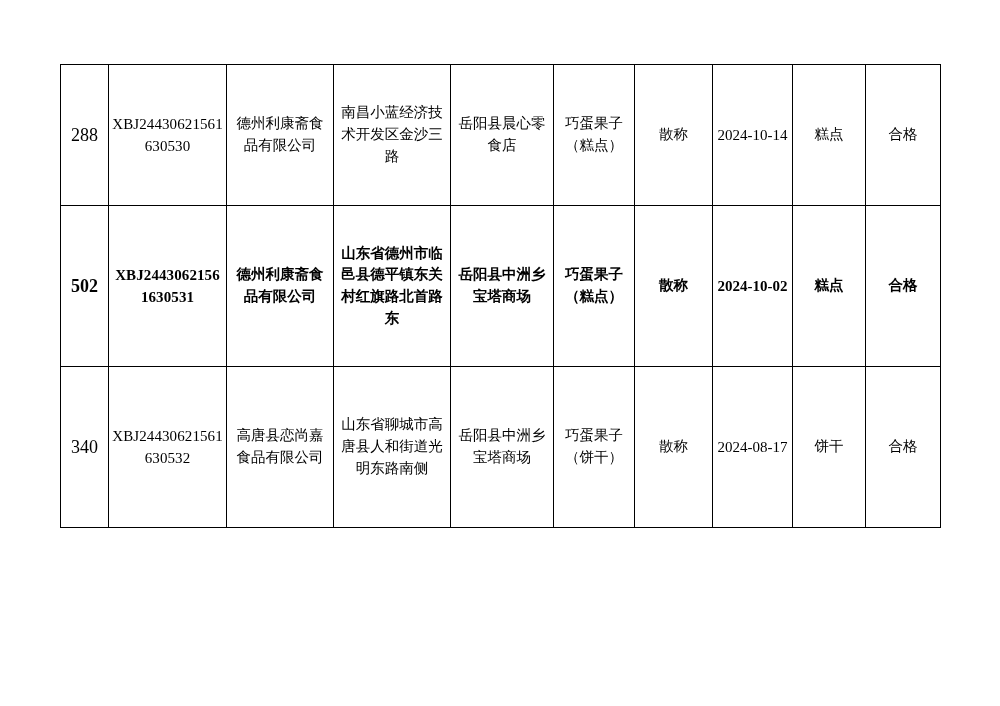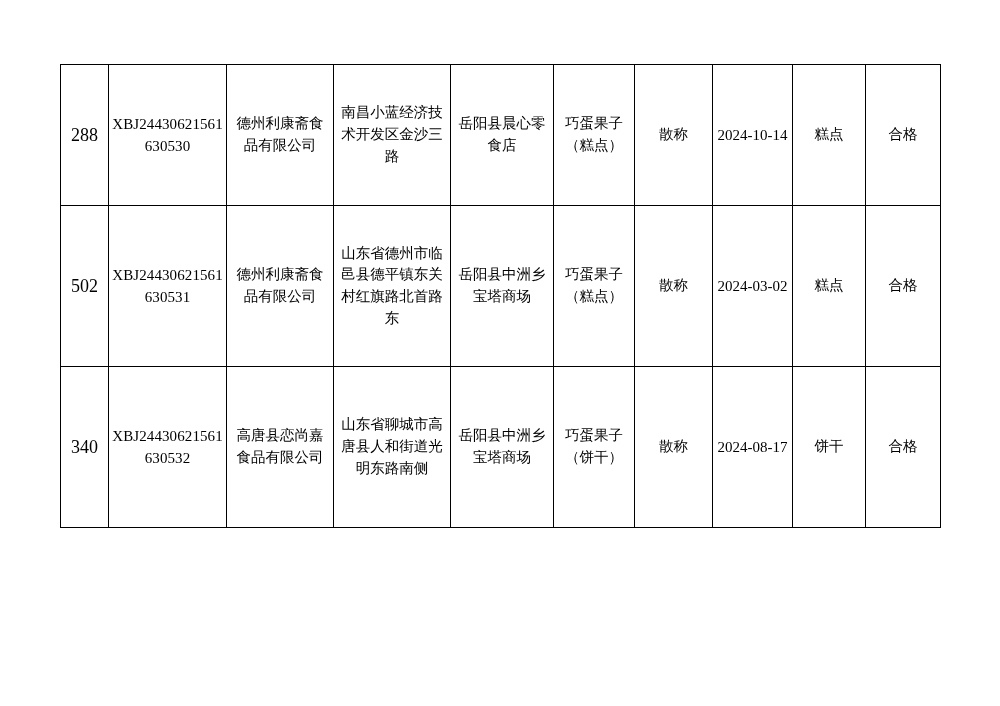--- a/index.html
+++ b/index.html
@@ -64,21 +64,21 @@
   }
   .cell-cn {
     font-size: 14.5px;
     font-family: "DejaVu Sans", "Liberation Sans", sans-serif;
   }
   .cell-date {
     font-size: 15px;
     font-family: "Liberation Serif", "DejaVu Serif", serif;
   }
   .row-288 td { height: 132px; }
-  .row-289 td { height: 152px; }
+  .row-289 td { height: 152px; font-weight: bold; }
   .row-290 td { height: 152px; }
 </style>
 </head>
 <body>
 
 <div class="page">
   <div class="table-wrap">
     <table class="sample-table">
       <colgroup>
         <col class="c0">
@@ -106,21 +106,21 @@
           <td class="cell-cn">合格</td>
         </tr>
         <tr class="row-289">
           <td class="cell-index">502</td>
           <td class="cell-code">XBJ24430621561630531</td>
           <td class="cell-cn">德州利康斋食品有限公司</td>
           <td class="cell-cn">山东省德州市临邑县德平镇东关村红旗路北首路东</td>
           <td class="cell-cn">岳阳县中洲乡宝塔商场</td>
           <td class="cell-cn">巧蛋果子（糕点）</td>
           <td class="cell-cn">散称</td>
-          <td class="cell-date">2024-03-02</td>
+          <td class="cell-date">2024-10-02</td>
           <td class="cell-cn">糕点</td>
           <td class="cell-cn">合格</td>
         </tr>
         <tr class="row-290">
           <td class="cell-index">340</td>
           <td class="cell-code">XBJ24430621561630532</td>
           <td class="cell-cn">高唐县恋尚嘉食品有限公司</td>
           <td class="cell-cn">山东省聊城市高唐县人和街道光明东路南侧</td>
           <td class="cell-cn">岳阳县中洲乡宝塔商场</td>
           <td class="cell-cn">巧蛋果子（饼干）</td>

